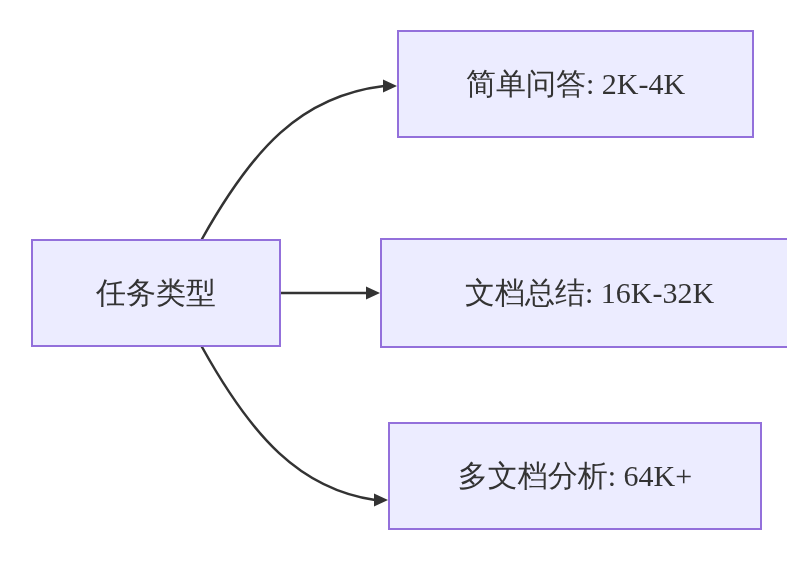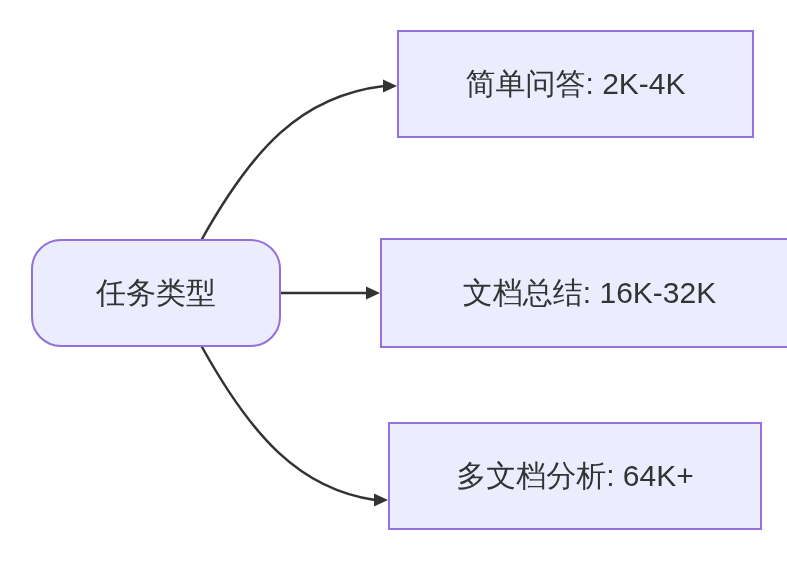--- a/index.html
+++ b/index.html
@@ -42,22 +42,23 @@
     display: flex;
     align-items: center;
     justify-content: center;
     background: var(--node-fill, #ECECFF);
     border: 2.5px solid var(--node-border, #9370DB);
     color: var(--text, #333333);
     font-size: 30px;
     line-height: 1.2;
     text-align: center;
     white-space: nowrap;
+    font-family: Liberation Serif, serif;
   }
-  #node-root { left: 31px;  top: 239px; width: 250px; height: 108px; border-radius: 30px; }
+  #node-root { left: 31px;  top: 239px; width: 250px; height: 108px; }
   #node-b0   { left: 397px; top: 30px;  width: 357px; height: 108px; }
   #node-b1   { left: 380px; top: 238px; width: 419px; height: 110px; }
   #node-b2   { left: 388px; top: 422px; width: 374px; height: 108px; }
 </style>
 </head>
 <body>
 
 <div class="canvas">
 
   <svg class="edges" width="787" height="572" viewBox="0 0 787 572" aria-hidden="true">

